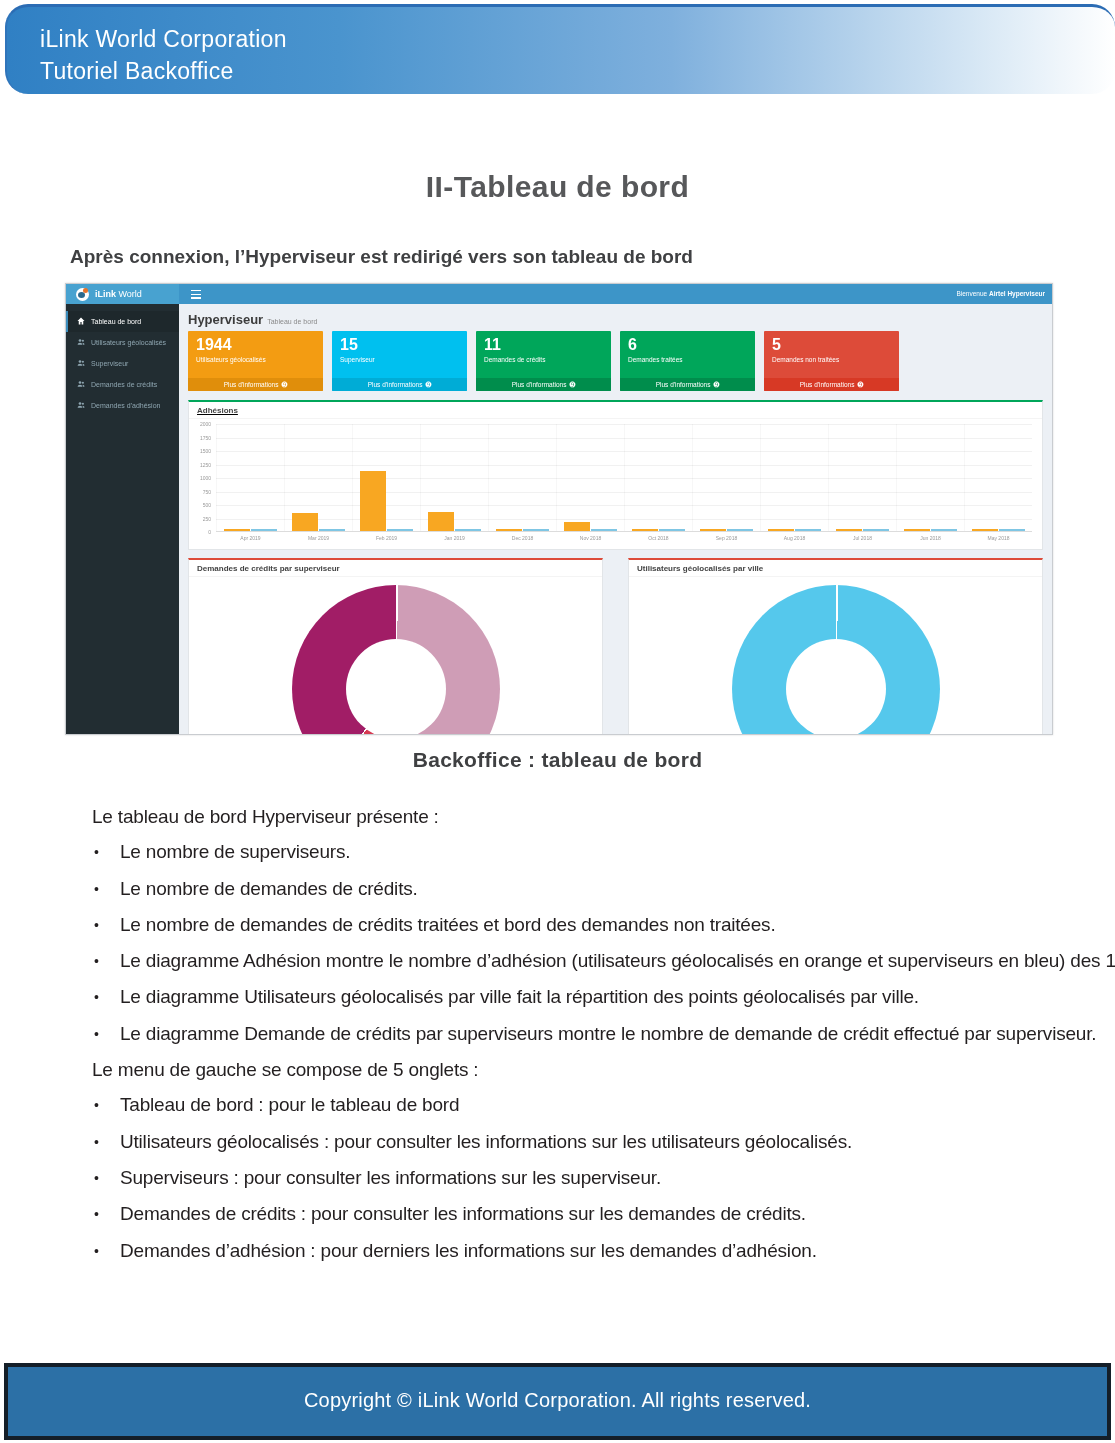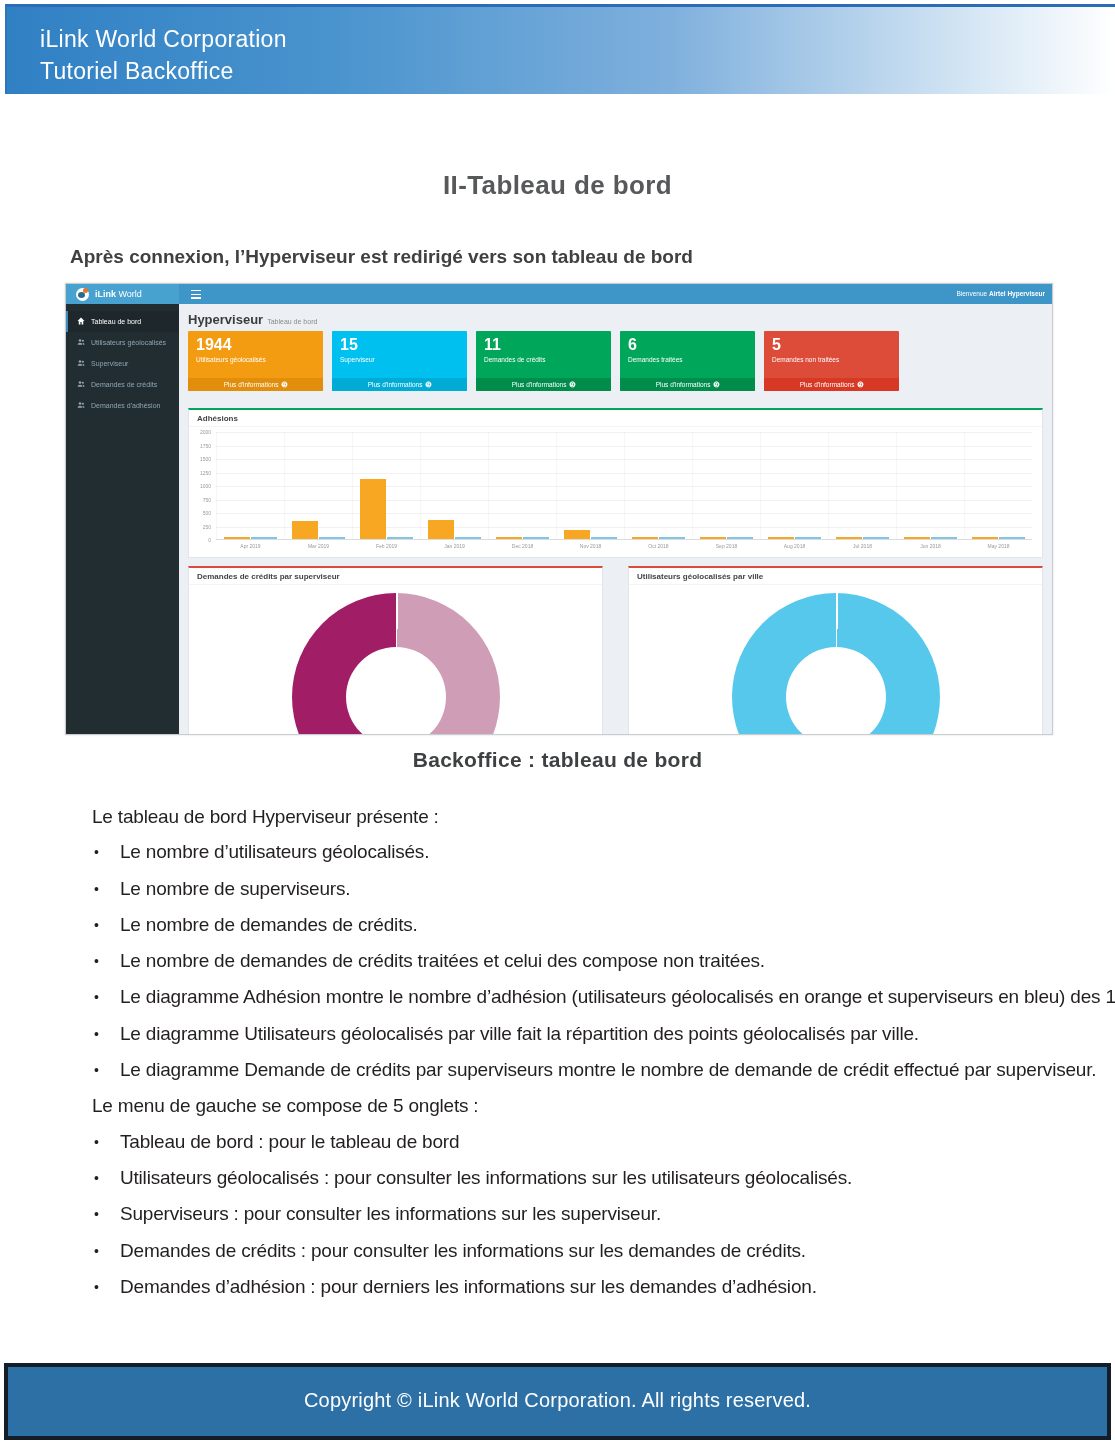--- a/index.html
+++ b/index.html
@@ -3,25 +3,25 @@
 <meta charset="utf-8">
 <style>
   * { margin:0; padding:0; box-sizing:border-box; }
   html,body { width:1115px; height:1443px; }
   body { position:relative; background:#ffffff; font-family:"Liberation Sans",sans-serif; overflow:hidden; }
 
   
   .doc-header { position:absolute; left:5px; top:4px; right:0; height:90px;
     background:linear-gradient(90deg,#3080c4 0%,#4a94ce 30%,#7fb0dd 60%,#d8e8f5 88%,#ffffff 100%);
     border-top:3px solid #2b6cb4; border-left:2px solid #2f74ba;
-    color:#fff; padding:16px 0 14px 33px; }
+    color:#fff; padding:16px 0 14px 33px;border-radius:23px; }
   .doc-header .hl { font-size:23px; line-height:32px; font-weight:normal; letter-spacing:0.3px; }
 
   .doc-title { position:absolute; top:170px; left:0; width:100%; text-align:center;
-    font-size:26px; font-weight:bold; color:#57585a; letter-spacing:0.4px; }
+    font-size:30px; font-weight:bold; color:#57585a; letter-spacing:0.4px; }
 
   .doc-subtitle { position:absolute; top:246px; left:70px; font-size:19px; font-weight:bold; color:#3f4042; }
 
   
   #dash { position:absolute; left:65px; top:283px; width:988px; height:452px;
     border:1px solid #c9ccd0; background:#be185d; overflow:hidden; box-shadow:0 0 2px rgba(0,0,0,.15); }
 
   .nav { position:absolute; left:0; top:0; right:0; height:20px; background:#3d95c8; }
   .nav-logo { position:absolute; left:0; top:0; width:113px; height:20px; background:#48a2d0;
     display:flex; align-items:center; padding-left:10px; gap:6px; }
@@ -50,21 +50,21 @@
   .card .num { font-size:16px; font-weight:bold; padding:5px 8px 0; }
   .card .lbl { font-size:6.5px; padding:2px 8px 0; }
   .card .foot { position:absolute; left:0; right:0; bottom:0; height:13px; line-height:13px;
     text-align:center; font-size:6.5px; color:#fff; cursor:pointer; }
   .arrow-ic { display:inline-block; margin-left:3px; font-size:7px; line-height:7px; }
   .arrow-ic::before { content:"\2792"; }
 
   .panel { background:#fff; border:1px solid #e2e5e8; }
   .panel .box-title { font-size:8px; font-weight:bold; color:#444; padding:4px 8px 3px; border-bottom:1px solid #f4f4f4; }
 
-  .adh-box { margin-top:17px; border-top:2px solid #00a65a; height:150px; }
+  .adh-box { margin-top:9px; border-top:2px solid #00a65a; height:150px;text-decoration:underline; }
   .chart-area { position:relative; margin:5px 8px 0 6px; height:122px; }
   .y-axis { position:absolute; left:0; top:0; width:18px; height:108px; }
   .y-axis div { position:absolute; right:2px; font-size:5px; color:#999; line-height:6px; }
   .plot { position:absolute; left:21px; right:2px; top:0; height:108px; border-bottom:1px solid #dcdcdc; display:flex; }
   .gridline { position:absolute; left:0; right:0; height:1px; background:#f1f1f1; }
   .bcol { flex:1; display:flex; align-items:flex-end; justify-content:center; gap:1px; position:relative; border-left:1px solid rgba(0,0,0,0.03); }
   .bcol:first-child { border-left:none; }
   .bar { width:26px; }
   .xlab { position:absolute; bottom:-10px; left:0; right:0; text-align:center; font-size:5px; color:#999; white-space:nowrap; }
 
@@ -290,24 +290,23 @@
         </div>
       </div>
   </div>
 </div>
 
 <div class="caption">Backoffice : tableau de bord</div>
 
 <div class="body-text">
   <div class="tline">Le tableau de bord Hyperviseur présente :</div>
   <div id="bullets1">
-      <div class="bline">Le nombre d’utilisateurs géolocalisés.</div>
       <div class="bline">Le nombre de superviseurs.</div>
       <div class="bline">Le nombre de demandes de crédits.</div>
-      <div class="bline">Le nombre de demandes de crédits traitées et celui des compose non traitées.</div>
+      <div class="bline">Le nombre de demandes de crédits traitées et bord des demandes non traitées.</div>
       <div class="bline">Le diagramme Adhésion montre le nombre d’adhésion (utilisateurs géolocalisés en orange et superviseurs en bleu) des 12 derniers mois.</div>
       <div class="bline">Le diagramme Utilisateurs géolocalisés par ville fait la répartition des points géolocalisés par ville.</div>
       <div class="bline">Le diagramme Demande de crédits par superviseurs montre le nombre de demande de crédit effectué par superviseur.</div>
     </div>
   <div class="tline">Le menu de gauche se compose de 5 onglets :</div>
   <div id="bullets2">
       <div class="bline">Tableau de bord : pour le tableau de bord</div>
       <div class="bline">Utilisateurs géolocalisés : pour consulter les informations sur les utilisateurs géolocalisés.</div>
       <div class="bline">Superviseurs : pour consulter les informations sur les superviseur.</div>
       <div class="bline">Demandes de crédits : pour consulter les informations sur les demandes de crédits.</div>

